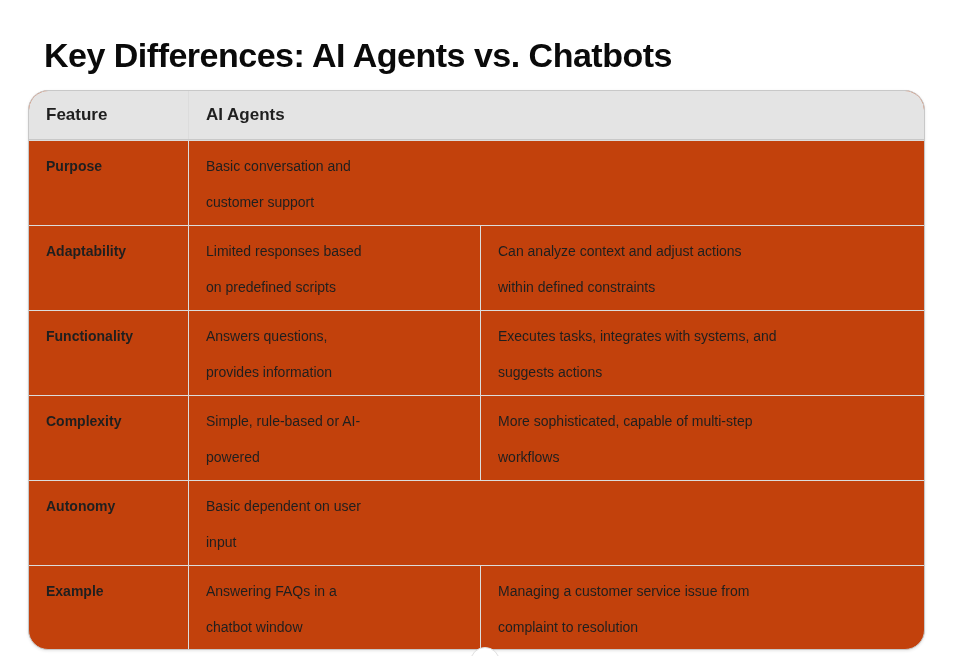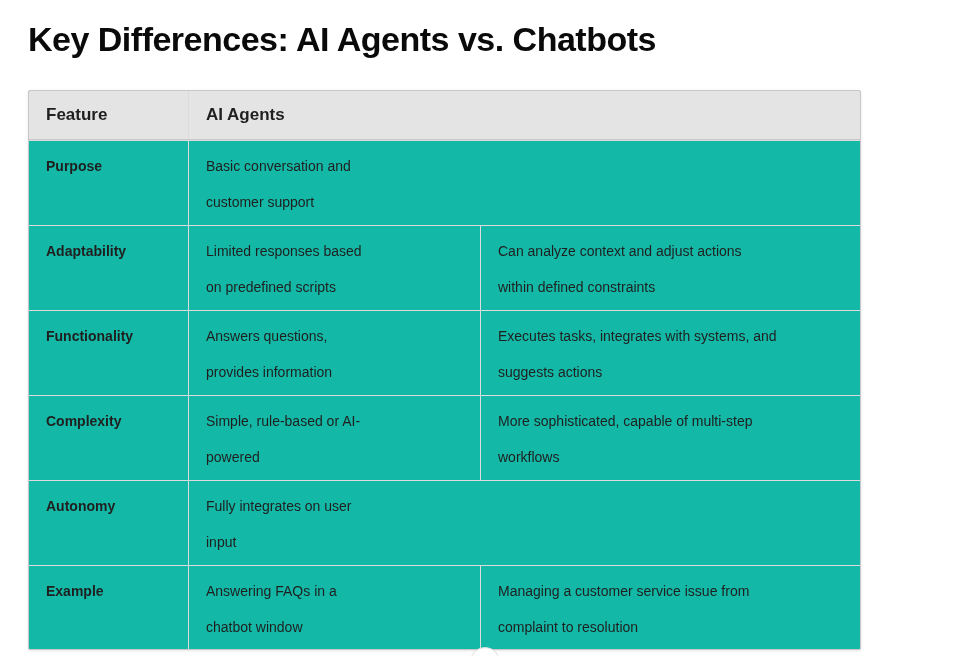--- a/index.html
+++ b/index.html
@@ -15,36 +15,36 @@
     width:974px;height:656px;
     background:#ffffff;
     overflow:hidden;
     font-family:"Liberation Sans","DejaVu Sans",sans-serif;
     color:var(--text);
   }
   .page{position:relative;width:974px;height:656px;}
   .title{
     position:absolute;
     left:28px;top:20px;
-    margin:0;
+    margin:16px;
     font-size:34px;
     font-weight:900;
     letter-spacing:-0.5px;
     color:var(--title);
     white-space:nowrap;
     text-align:right;
   }
   .table{
     position:absolute;
     left:28px;top:90px;
-    width:833px;height:560px;
+    width:897px;height:560px;
     border:1px solid var(--border-strong);
-    border-radius:2px;
+    border-radius:20px;
     overflow:hidden;
-    background:#14b8a6;
+    background:#c2410c;
     box-shadow:0 1px 3px rgba(0,0,0,0.10);
   }
   .row{
     display:grid;
     grid-template-columns:159px 292px 1fr;
     height:85px;
   }
   .row + .row{border-top:1px solid var(--border);}
   .row.header{
     height:49px;
@@ -118,21 +118,21 @@
     <div class="row">
       <div class="cell c1 feature">Complexity</div>
       <div class="cell c2">Simple, rule-based or AI-
 powered</div>
       <div class="cell c3">More sophisticated, capable of multi-step
 workflows</div>
     </div>
 
     <div class="row">
       <div class="cell c1 feature">Autonomy</div>
-      <div class="cell c2">Fully integrates on user
+      <div class="cell c2">Basic dependent on user
 input</div>
     </div>
 
     <div class="row">
       <div class="cell c1 feature">Example</div>
       <div class="cell c2">Answering FAQs in a
 chatbot window</div>
       <div class="cell c3">Managing a customer service issue from
 complaint to resolution</div>
     </div>

